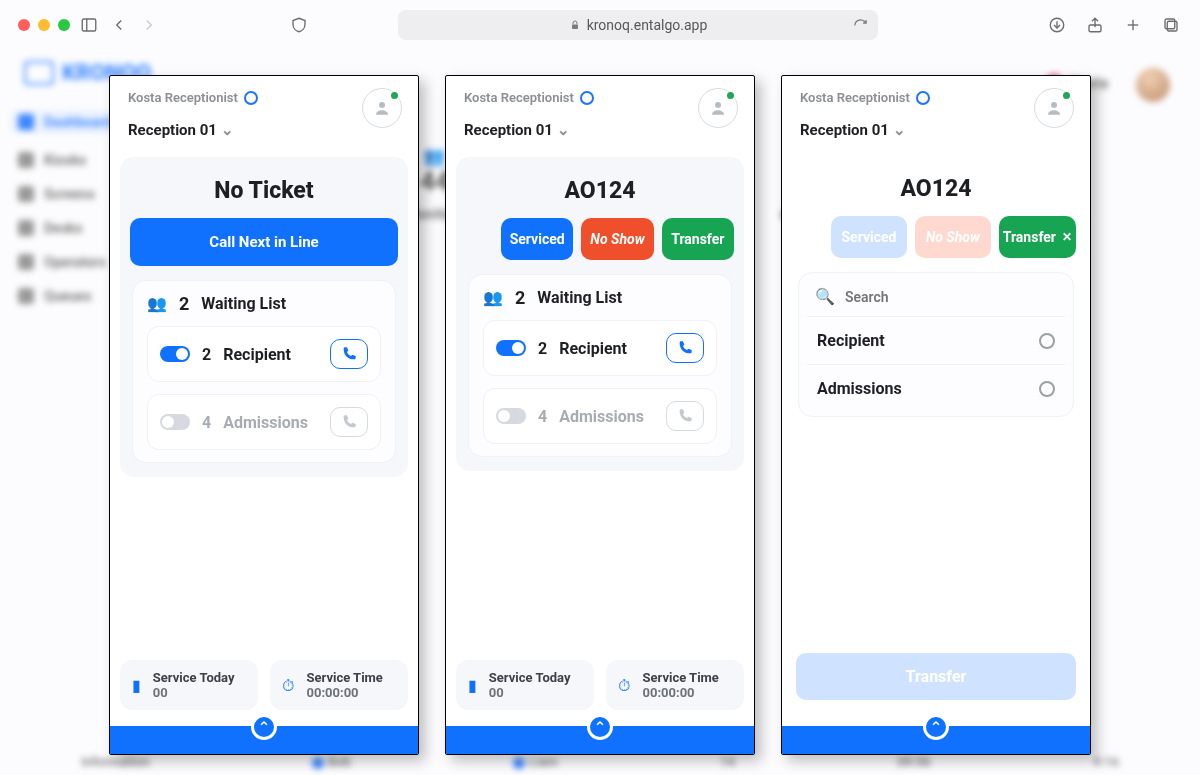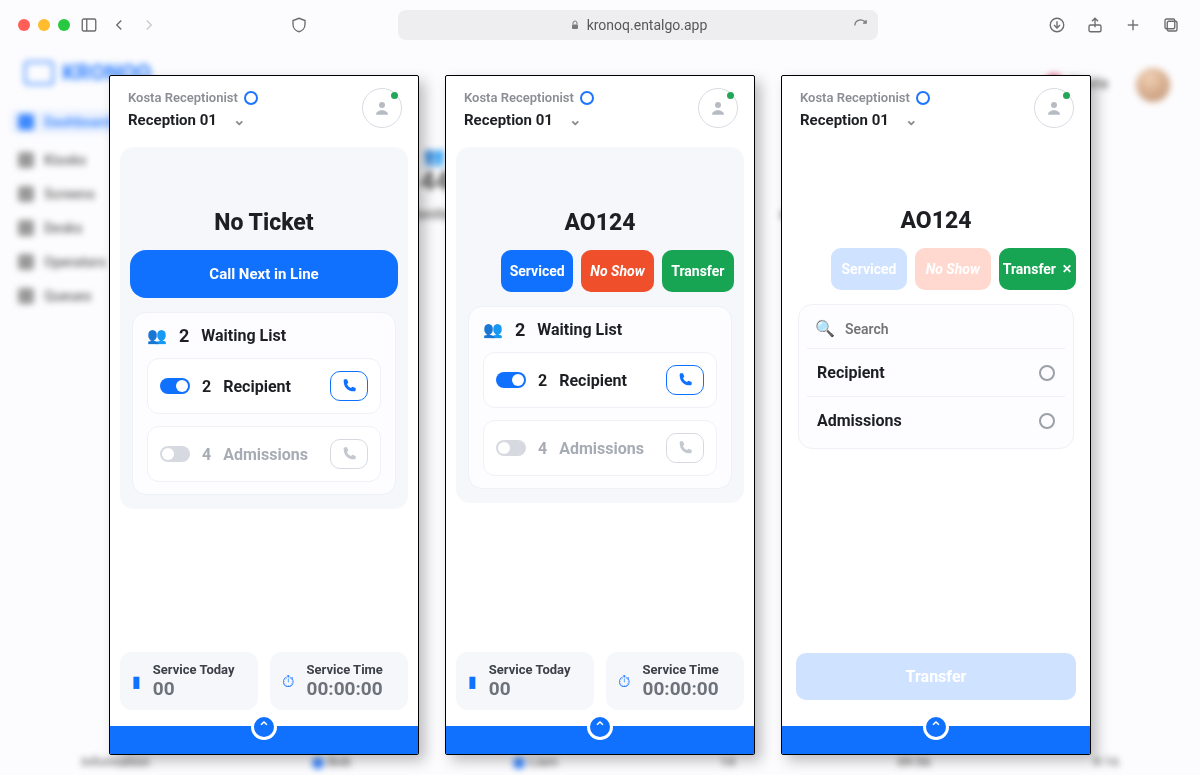--- a/index.html
+++ b/index.html
@@ -34,30 +34,30 @@
   .bd-bot { position:absolute; bottom:6px; left:0; right:0; display:flex; justify-content:space-around; color:#666; font-size:13px; font-weight:600; }
   .bd-bot .u .ci { display:inline-block; width:12px; height:12px; border-radius:50%; background:#1c74ff; margin-right:4px; vertical-align:middle;}
 
   
   .panels { position:absolute; top:75px; left:0; right:0; bottom:20px; display:flex; justify-content:center; gap:26px; }
   .panel { width:310px; height:680px; background:#fff; border:1px solid #000; border-radius:2px; box-shadow: 6px 6px 14px rgba(0,0,0,.25); position:relative; overflow:hidden; }
 
   .p-head { padding:14px 18px 6px; position:relative; }
   .userline { color:#8b8e94; font-size:13px; font-weight:600; display:flex; align-items:center; gap:6px; }
   .userline .uicon { width:14px; height:14px; border-radius:50%; border:2px solid #1c74ff; position:relative; }
-  .deskline { margin-top:6px; font-size:15px; font-weight:700; color:#1d1f23; display:flex; align-items:center; gap:16px; cursor:pointer; }
+  .deskline { margin-top:16px; font-size:15px; font-weight:700; color:#1d1f23; display:flex; align-items:center; gap:4px; cursor:pointer; }
   .deskline .chev { color:#8b8e94; }
   .avatar { position:absolute; top:12px; right:16px; width:40px; height:40px; border-radius:50%; border:1px solid #d8dce2; display:flex; align-items:center; justify-content:center; color:#9aa0a8; background:#fff; }
   .avatar::after { content:""; position:absolute; top:3px; right:3px; width:7px; height:7px; background:#23a757; border-radius:50%; }
   .avatar svg { width:18px; height:18px; fill:#b7bcc4; }
 
   .ticket-card { margin:12px 10px 0; background:#f5f7fa; border-radius:14px; padding:20px 10px 14px; }
-  .ticket-title { text-align:center; font-size:23px; font-weight:800; color:#1d1f23;margin-top:42px; }
-
-  .big-btn { margin:14px 0 0; width:100%; background:#1071ff; color:#fff; border:none; border-radius:16px; padding:15px; font-size:15px; font-weight:700; cursor:pointer; }
+  .ticket-title { text-align:center; font-size:23px; font-weight:800; color:#1d1f23; }
+
+  .big-btn { margin:14px 0 0; width:100%; background:#1071ff; color:#fff; border:none; border-radius:10px; padding:15px; font-size:15px; font-weight:700; cursor:pointer; }
 
   .btn-row { display:flex; gap:8px; margin-top:14px; }
   .pill { flex:1; border:none; border-radius:10px; padding:13px 4px; font-size:14px; font-weight:700; color:#fff; cursor:pointer; display:flex; align-items:center; justify-content:center; gap:6px;}
   .pill.blue { background:#1071ff;margin-left:35px; } .pill.red { background:#ef4f2b;font-style:italic; } .pill.green { background:#17a554; }
   .pill.blue.faded { background:#cfe2ff; color:#fff; } .pill.red.faded { background:#ffd9d0; color:#fff; }
   .pill .x { font-size:12px; }
 
   .wait-card { margin:14px 2px 0; background:#fdfdff; border:1px solid #eef1f5; border-radius:14px; padding:12px 14px; }
   .wait-head { display:flex; align-items:center; gap:12px; font-weight:700; color:#1d1f23; }
   .wait-head .picon { color:#1c74ff; }
@@ -77,21 +77,21 @@
   .search-row input { border:none; outline:none; font-size:14px; font-weight:600; color:#1d4ed8; flex:1; background:transparent; }
   .radio-row { display:flex; align-items:center; justify-content:space-between; padding:14px 10px; border-top:1px solid #eef1f5; font-weight:700; color:#1d1f23; }
   .radio { width:16px; height:16px; border:2px solid #9aa0a8; border-radius:50%; }
 
   
   .stats { position:absolute; left:10px; right:10px; bottom:44px; display:flex; gap:12px; }
   .stat { flex:1; background:#f5f7fa; border-radius:12px; padding:10px 12px; display:flex; gap:12px; align-items:center; }
   .stat .sicon { color:#1071ff; }
   .stat .lbls { display:flex; flex-direction:column; }
   .stat .t { font-size:13px; font-weight:700; color:#3c4048; }
-  .stat .v { font-size:19px; font-weight:700; color:#6d727b; }
+  .stat .v { font-size:13px; font-weight:700; color:#6d727b; }
 
   .foot-transfer { position:absolute; left:14px; right:14px; bottom:54px; background:#cfe2ff; color:#fff; font-weight:700; text-align:center; padding:14px; border-radius:10px; cursor:pointer; }
 
   .bottom-bar { position:absolute; left:0; right:0; bottom:0; height:28px; background:#1071ff; }
   .bottom-bar .up { position:absolute; left:50%; top:-12px; transform:translateX(-50%); width:26px; height:26px; background:#1071ff; border:3px solid #fff; border-radius:50%; display:flex; align-items:center; justify-content:center; color:#fff; }
 
   svg { display:block; }
 </style>
 </head>
 <body>

